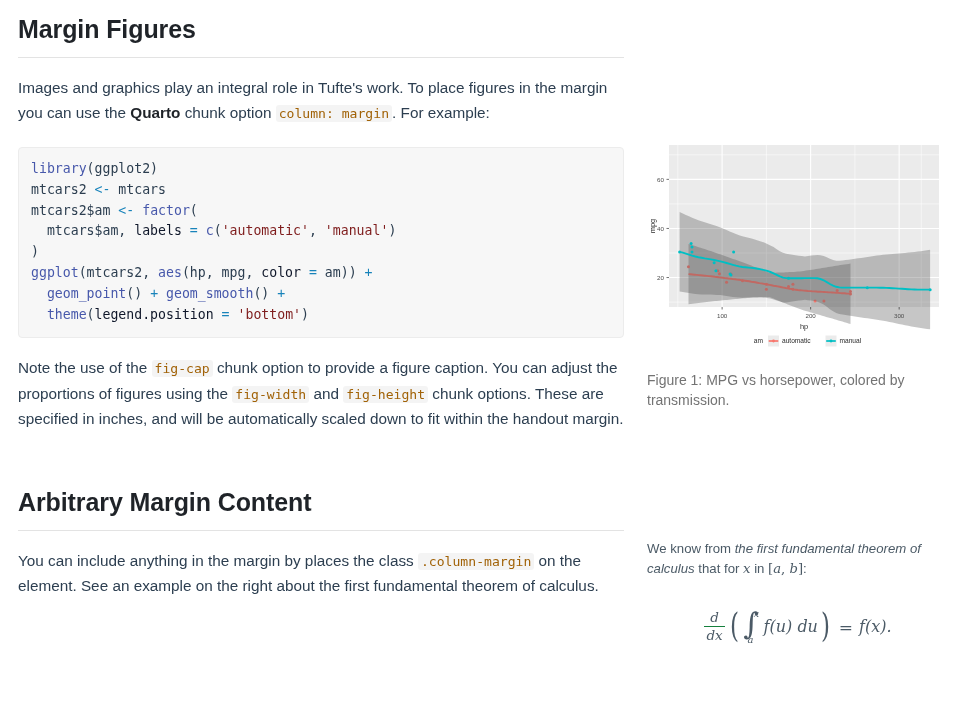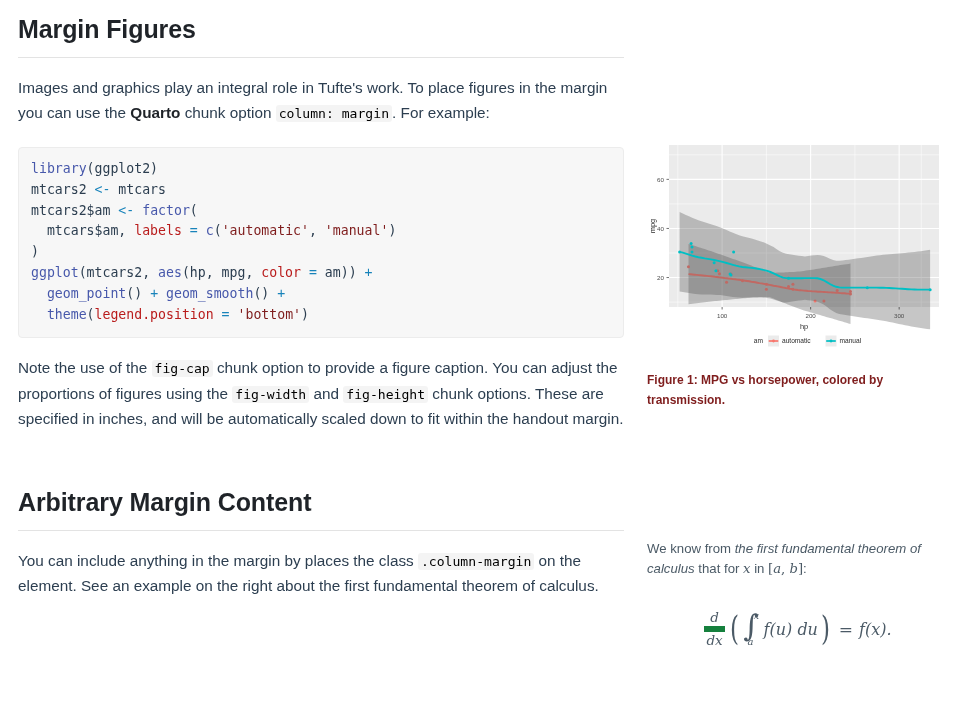--- a/index.html
+++ b/index.html
@@ -44,21 +44,21 @@
     line-height: 24.5px;
     margin: 18px 0 0 0;
     color: #2c3e50;
   }
 
   b.strong { font-weight: 700; color: #1f2328; }
 
   code.inline {
     font-family: "DejaVu Sans Mono", "Liberation Mono", monospace;
     font-size: 13.1px;
-    color: #000000;
+    color: #a16207;
     background: #f4f4f4;
     padding: 1px 3px;
     border-radius: 3px;
     white-space: nowrap;
   }
 
   
   .codeblock {
     margin: 21px 0 0 0;
     background: #f7f7f7;
@@ -70,39 +70,38 @@
     margin: 0;
     font-family: "DejaVu Sans Mono", "Liberation Mono", monospace;
     font-size: 13.2px;
     line-height: 20.8px;
     color: #212529;
     white-space: pre;
   }
   .tok-fn   { color: #4758ab; }
   .tok-op   { color: #1883ba; }
   .tok-str  { color: #7f1d1d; }
-  .tok-arg  { color: #b91c1c; }
+  .tok-arg  { color: #0f172a; }
   .tok-pl   { color: #2c3e50; }
 
   
   .margin-col {
     position: absolute;
     left: 647px; top: 0;
     width: 300px;
   }
 
   .figure-wrap { position: absolute; left: 0; top: 141px; width: 300px; }
   .figure-caption {
     position: absolute;
     left: 0; top: 370px;
     width: 300px;
-    font-size: 12px;
+    font-size: 14px;
     line-height: 20px;
-    color: #7f1d1d;
-    font-weight: bold;
+    color: #737373;
   }
 
   .margin-note {
     position: absolute;
     left: 0; top: 539px;
     width: 300px;
     font-size: 13.2px;
     line-height: 19.5px;
     color: #4b5a66;
   }
@@ -127,21 +126,21 @@
     display: inline-flex;
     flex-direction: column;
     align-items: center;
     justify-content: center;
     font-size: 13.5px;
     line-height: 1.12;
     font-style: italic;
     margin: 0 2px;
   }
   .frac .num { padding: 0 2px 1px 2px; }
-  .frac .den { padding: 1px 2px 0 2px; border-top: 6px solid #15803d; }
+  .frac .den { padding: 1px 2px 0 2px; border-top: 1px solid #15803d; }
 
   .bigparen {
     font-size: 33px;
     line-height: 0.8;
     font-family: "DejaVu Serif", "Liberation Serif", serif;
     font-weight: 300;
     margin: 0 1px;
     transform: scaleX(0.7);
     display: inline-block;
   }

